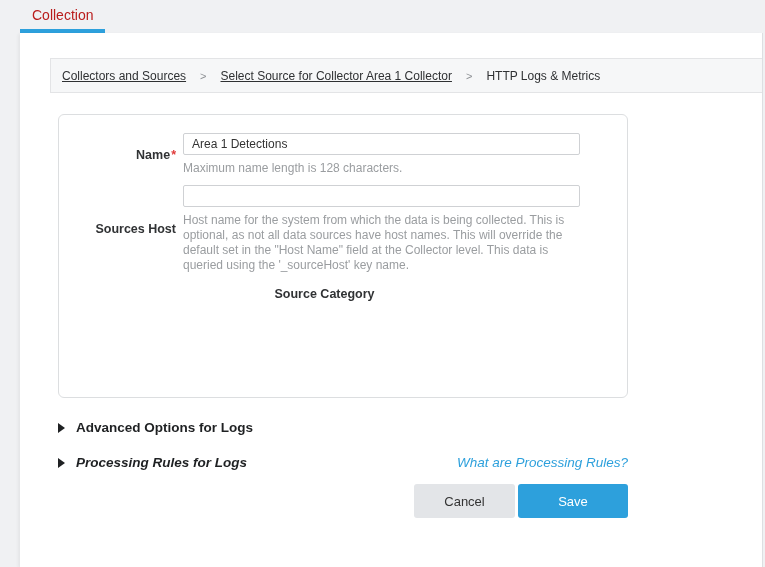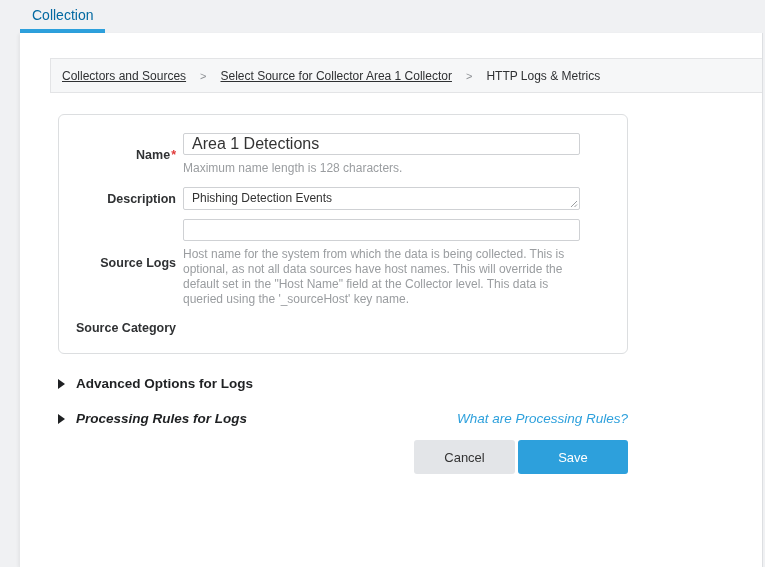--- a/index.html
+++ b/index.html
@@ -17,21 +17,21 @@
     display: flex; align-items: flex-end;
   }
   .tab {
     padding: 8px 12px 6px 12px;
     font-size: 14px; color: #999da2;
     cursor: pointer;
     border-bottom: 4px solid transparent;
     margin-right: 15px;
   }
   .tab.active {
-    color: #0369a1;
+    color: #b91c1c;
     border-bottom-color: #2da0dc;
     margin-top: 42px;
   }
 
   
   .panel {
     position: absolute; top: 33px; left: 20px;
     width: 743px; height: 534px;
     background: #ffffff;
     border-right: 1px solid #dddfe2;
@@ -74,21 +74,21 @@
     flex: 0 0 100px;
     white-space: nowrap;
   }
   .flabel .req { color: #e03a3a; margin-left: 1px; }
   .ffield { flex: 1; min-width: 0; }
   .tinput {
     width: 100%; height: 22px;
     border: 1px solid #cfd1d4; border-radius: 2px;
     padding: 0 8px;
     font-family: "Liberation Sans", sans-serif;
-    font-size: 16px; color: #333;
+    font-size: 12px; color: #333;
     background: #fff;
     outline: none;
     display: block;
   }
   .tarea-wrap { position: relative; }
   .tarea {
     width: 100%; height: 23px;
     border: 1px solid #cfd1d4; border-radius: 2px;
     padding: 3px 8px;
     font-family: "Liberation Sans", sans-serif;
@@ -101,21 +101,21 @@
     position: absolute; right: 2px; bottom: 2px;
     width: 8px; height: 8px; pointer-events: none;
   }
   .hint {
     font-size: 12px; color: #9a9da0;
     line-height: 15px;
     margin-top: 6px;
   }
   .mt-desc { margin-top: 11px; }
   .mt-host { margin-top: 9px; }
-  .mt-cat  { margin-top: 10px; }
+  .mt-cat  { margin-top: 10px; flex-direction: column; }
 
   
   .section-block { margin-left: 38px; width: 570px; }
   .section-row {
     display: flex; align-items: flex-start; justify-content: space-between; font-style: italic;
   }
   .section-head {
     display: flex; align-items: center;
     cursor: pointer;
     font-size: 13.5px; font-weight: 700; color: #1f2123;
@@ -171,35 +171,24 @@
     <div class="frow">
       <div class="flabel">
         <span>Name</span><span class="req">*</span>
       </div>
       <div class="ffield">
         <input class="tinput" type="text" value="Area 1 Detections" style="">
         <div class="hint">Maximum name length is 128 characters.</div>
       </div>
     </div>
 
-    <div class="frow mt-desc">
-      <div class="flabel">
-        <span>Description</span>
-      </div>
-      <div class="ffield tarea-wrap">
-        <textarea class="tarea" style="">Phishing Detection Events</textarea>
-        <svg class="resize-handle" viewBox="0 0 8 8">
-          <path d="M7 1 L1 7 M7 4.5 L4.5 7" stroke="#9a9da0" stroke-width="1" fill="none"></path>
-        </svg>
-      </div>
-    </div>
 
     <div class="frow mt-host">
       <div class="flabel">
-        <span>Source Logs</span>
+        <span>Sources Host</span>
       </div>
       <div class="ffield">
         <input class="tinput" type="text" value="" style="">
         <div class="hint">Host name for the system from which the data is being collected. This is optional, as not all data sources have host names. This will override the default set in the "Host Name" field at the Collector level. This data is queried using the '_sourceHost' key name.</div>
       </div>
     </div>
 
     <div class="frow mt-cat">
       <div class="flabel">
         <span>Source Category</span>

